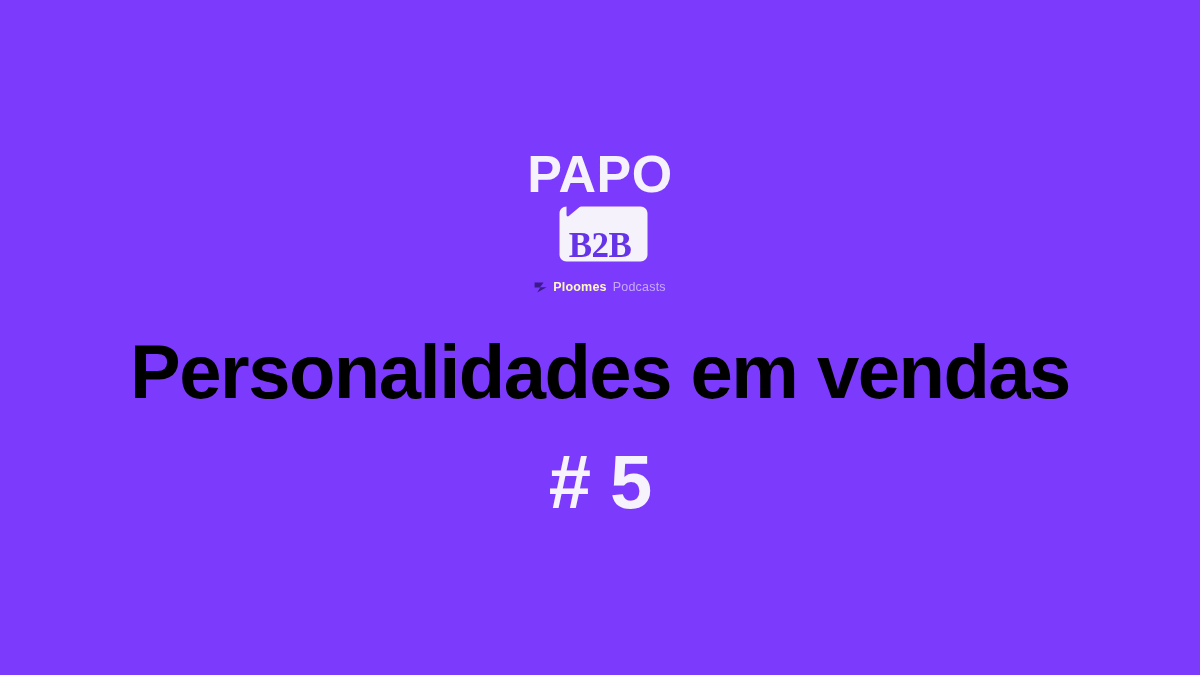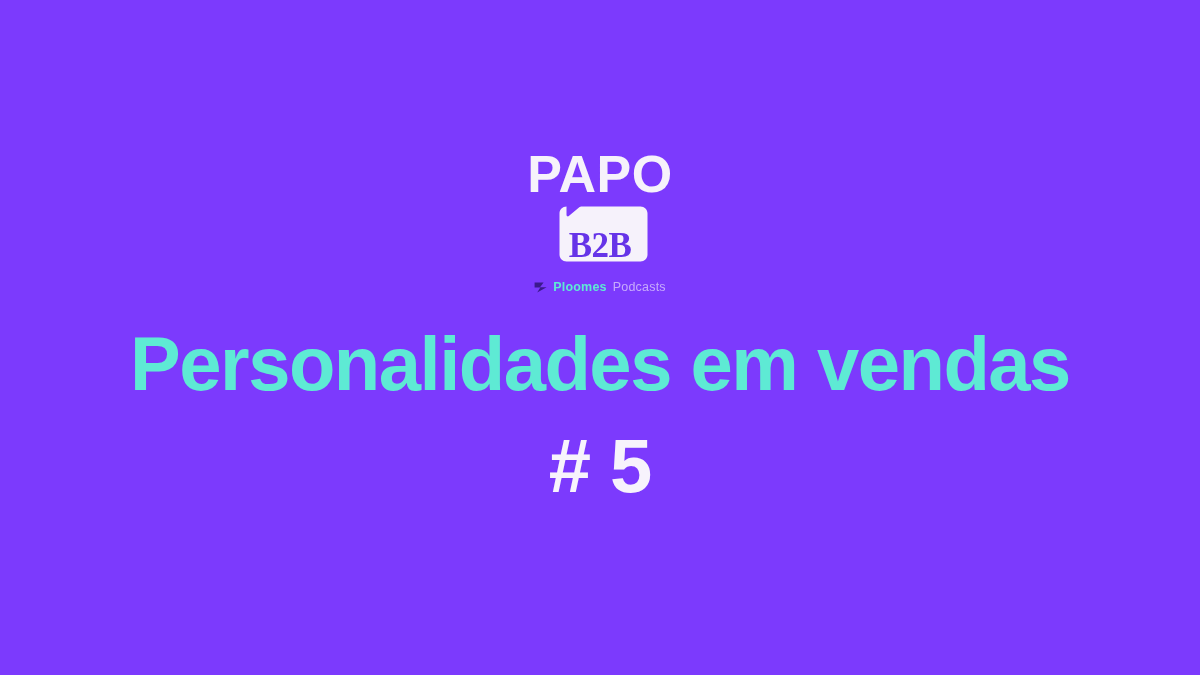--- a/index.html
+++ b/index.html
@@ -95,21 +95,21 @@
     width: 13px;
     height: 11px;
   }
 
   .byline-brand {
     font-family: "Liberation Sans", sans-serif;
     font-weight: 700;
     font-size: 12.5px;
     line-height: 13px;
     letter-spacing: 0.2px;
-    color: #5eead4;
+    color: #fef9c3;
   }
 
   .byline-suffix {
     font-family: Liberation Sans, sans-serif;
     font-weight: 400;
     font-size: 12.5px;
     line-height: 13px;
     letter-spacing: 0.2px;
     color: rgba(243, 238, 251, 0.62);
   }
@@ -122,22 +122,22 @@
     top: 318px;
     text-align: center;
   }
 
   .headline-main {
     font-family: "Liberation Sans", sans-serif;
     font-weight: 700;
     font-size: 76px;
     line-height: 92px;
     letter-spacing: -1.5px;
-    color: #5eead4;
-    margin: 0;
+    color: #000000;
+    margin: 8px;
     white-space: nowrap;
   }
 
   .headline-episode {
     font-family: "Liberation Sans", sans-serif;
     font-weight: 700;
     font-size: 76px;
     line-height: 112px;
     letter-spacing: -1px;
     color: #f7f3fc;

